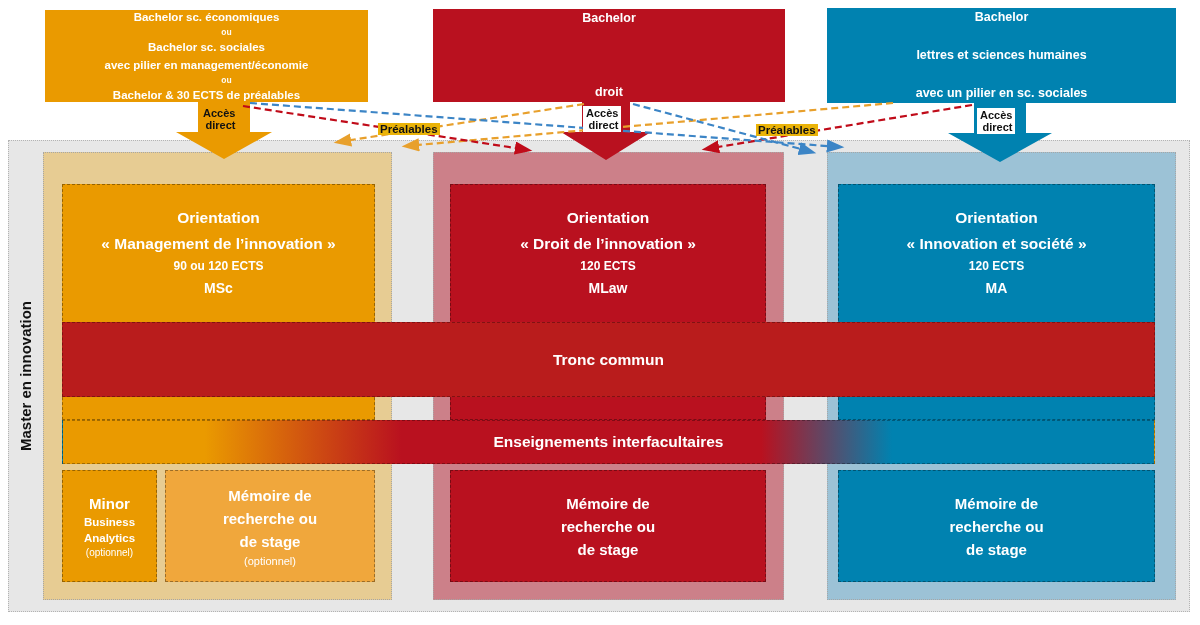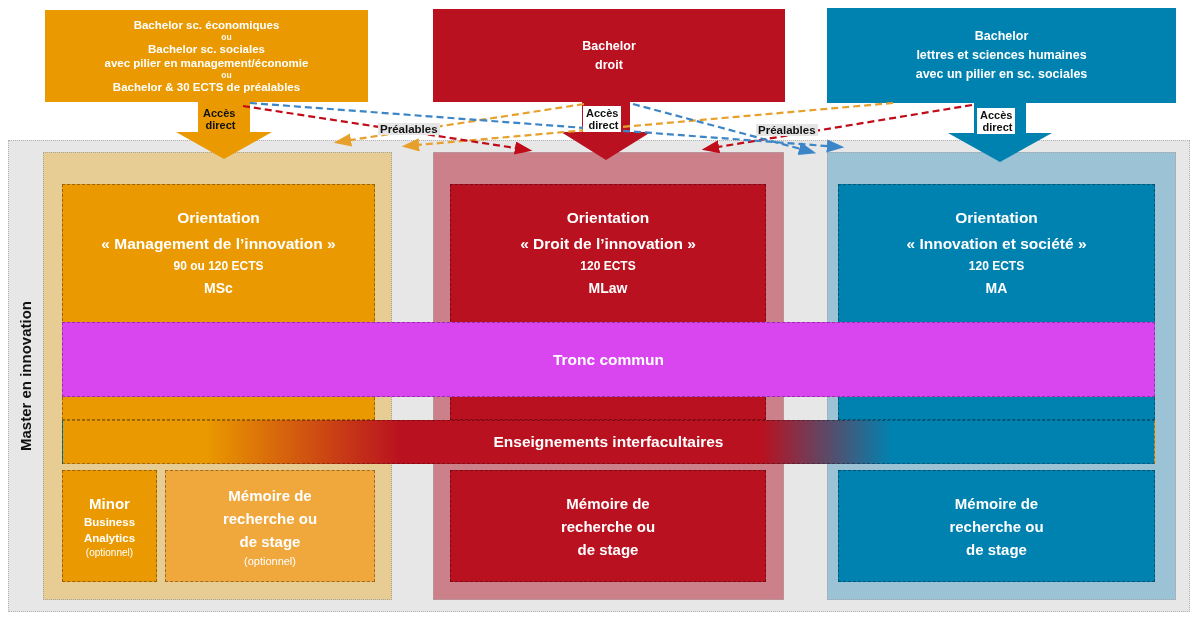--- a/index.html
+++ b/index.html
@@ -1,38 +1,38 @@
 <!DOCTYPE html>
 <html><head>
 <meta charset="utf-8">
 <style>
   html,body{margin:0;padding:0;background:#ffffff;}
   body{font-family:"Liberation Sans","DejaVu Sans",sans-serif;}
   .canvas{position:relative;width:1200px;height:625px;background:#ffffff;overflow:hidden;}
 
   
   .topbox{position:absolute;color:#fff;font-weight:bold;text-align:center;
-          display:flex;flex-direction:column;justify-content:center;z-index:4;}
+          display:flex;flex-direction:column;justify-content:space-between;z-index:4;}
   .topbox .ln{font-size:11.5px;line-height:14px;}
   .topbox .ln-sm{font-size:8.5px;line-height:10px;opacity:.95;margin-left:40px;}
   .box-eco{left:45px;top:10px;width:323px;height:92px;background:#EA9A00;}
   .box-droit{left:433px;top:9px;width:352px;height:93px;background:#B9111F;}
   .box-droit .ln,.box-lettres .ln{font-size:12.5px;line-height:19px;}
   .box-lettres{left:827px;top:8px;width:349px;height:95px;background:#0082B0;}
 
   
   .acces{position:absolute;z-index:6;color:#111;font-weight:bold;font-size:11px;
          line-height:12px;text-align:right;padding:1px 3px;}
   .acces.onwhite{background:#ffffff;}
   .acces-eco{left:200px;top:106px;}
   .acces-droit{left:583px;top:106px;}
   .acces-lettres{left:977px;top:108px;}
 
   .prealables{position:absolute;z-index:6;color:#111;font-weight:bold;font-size:11.5px;
-              background:#e5e5e5;padding:0 2px;}
+              background:#eab308;padding:0 2px;}
   .prealables-left{left:378px;top:123px;}
   .prealables-right{left:756px;top:124px;}
 
   
   .master{position:absolute;left:8px;top:140px;width:1182px;height:472px;
           background:#E7E7E7;border:1px dotted #b3b3b3;box-sizing:border-box;z-index:0;}
   .master-label{position:absolute;left:10px;top:152px;height:448px;width:30px;z-index:2;
                 display:flex;align-items:center;justify-content:center;
                 writing-mode:vertical-rl;transform:rotate(180deg);
                 font-weight:bold;font-size:15px;color:#111;}
@@ -53,21 +53,21 @@
   .orient-soc{left:838px;width:317px;background:#0082B0;}
   .orient .t1{font-size:15.5px;line-height:26px;}
   .orient .t2{font-size:15.5px;line-height:25px;}
   .orient .t3{font-size:12px;line-height:21px;}
   .orient .t4{font-size:14px;line-height:22px;}
 
   
   .band{position:absolute;left:62px;width:1093px;box-sizing:border-box;z-index:3;
         border:1px dashed rgba(0,0,0,.3);color:#fff;font-weight:bold;font-size:15.5px;
         display:flex;align-items:center;justify-content:center;text-align:center;}
-  .band-tronc{top:322px;height:75px;background:#d946ef;}
+  .band-tronc{top:322px;height:75px;background:#b91c1c;}
   .band-interfac{top:420px;height:44px;
     background:linear-gradient(90deg,#EA9A00 0%,#EA9A00 13%,#B9111F 31%,#B9111F 64%,#0082B0 76%,#0082B0 100%);}
 
   
   .botbox{position:absolute;top:470px;height:112px;box-sizing:border-box;z-index:2;
           border:1px dashed rgba(0,0,0,.35);color:#fff;font-weight:bold;text-align:center;
           display:flex;flex-direction:column;justify-content:center;}
   .botbox .m{font-size:15px;line-height:23px;}
   .botbox .note{font-size:11px;line-height:16px;font-weight:normal;}
   .minorbox{left:62px;width:95px;background:#EA9A00;}

